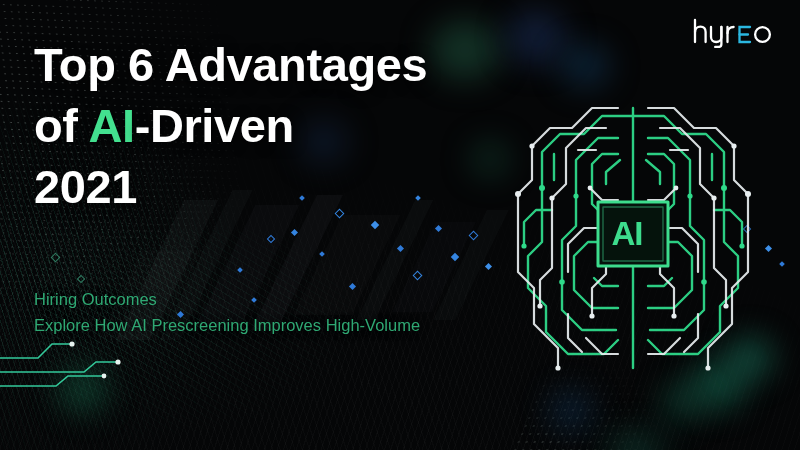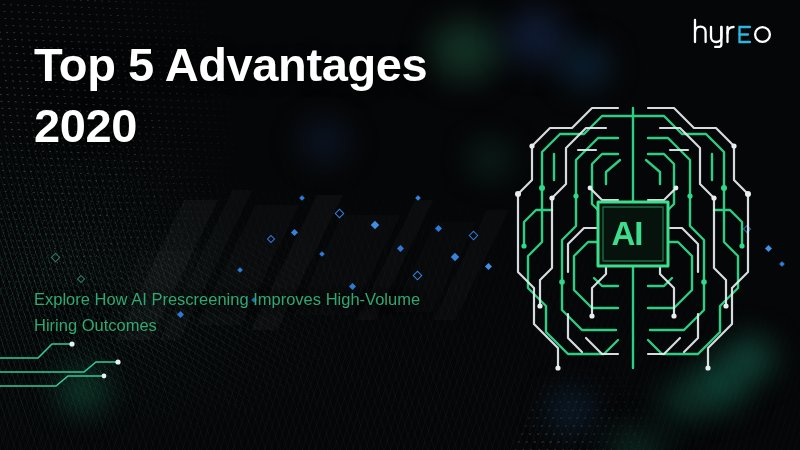--- a/index.html
+++ b/index.html
@@ -293,27 +293,28 @@
       <circle cx="154" cy="126" r="2.4"></circle>
     </g>
 
     <rect x="92" y="110" width="70" height="64" stroke="#3ddd8d" stroke-width="3" fill="#05130c"></rect>
     <rect x="97" y="115" width="60" height="54" stroke="#1f6b47" stroke-width="1.4" fill="none"></rect>
   </svg>
 
   <div class="ai-chip-label">AI</div>
 
   <div class="headline">
-    <div>Top 5 Advantages</div>
-    <div>2020</div>
+    <div>Top 6 Advantages</div>
+    <div><span>of </span><span class="accent">AI</span><span>-Driven</span></div>
+    <div>2021</div>
   </div>
 
   <div class="subtitle">
+    <div>Hiring Outcomes</div>
     <div>Explore How AI Prescreening Improves High-Volume</div>
-    <div>Hiring Outcomes</div>
   </div>
 
   <div class="logo">
     <svg width="86" height="30" viewBox="0 0 86 30" fill="none">
 
       <path d="M3 2 V24" stroke="#ffffff" stroke-width="2.3" stroke-linecap="round"></path>
       <path d="M3 14 C3 10.5 5.4 8.6 8.4 8.6 C11.4 8.6 13.6 10.5 13.6 14 V24" stroke="#ffffff" stroke-width="2.3" stroke-linecap="round" fill="none"></path>
 
       <path d="M19 9 V19 C19 22 21.2 24 24.2 24 C27.2 24 29.4 22 29.4 19 V9" stroke="#ffffff" stroke-width="2.3" stroke-linecap="round" fill="none"></path>
       <path d="M29.4 9 V26 C29.4 28 28.2 29 26.4 29 H23.2" stroke="#ffffff" stroke-width="2.3" stroke-linecap="round" fill="none"></path>

